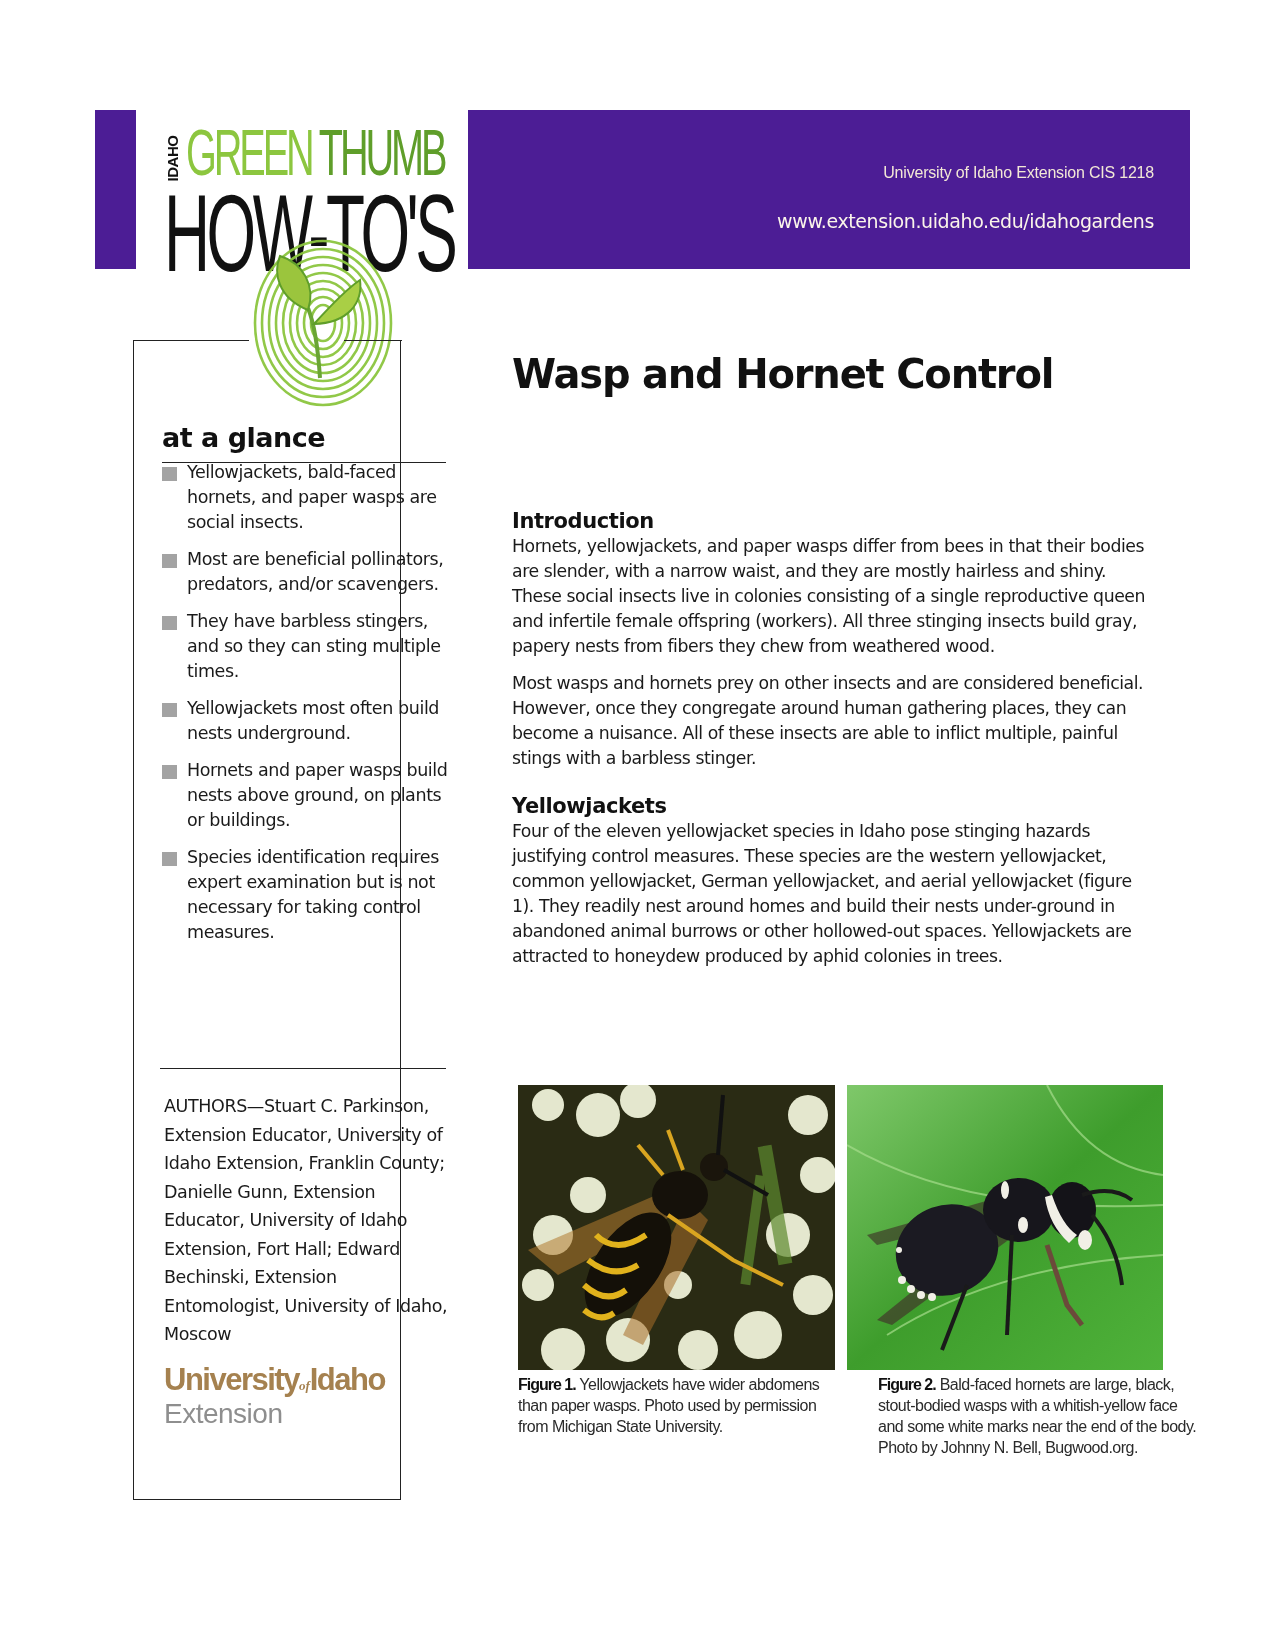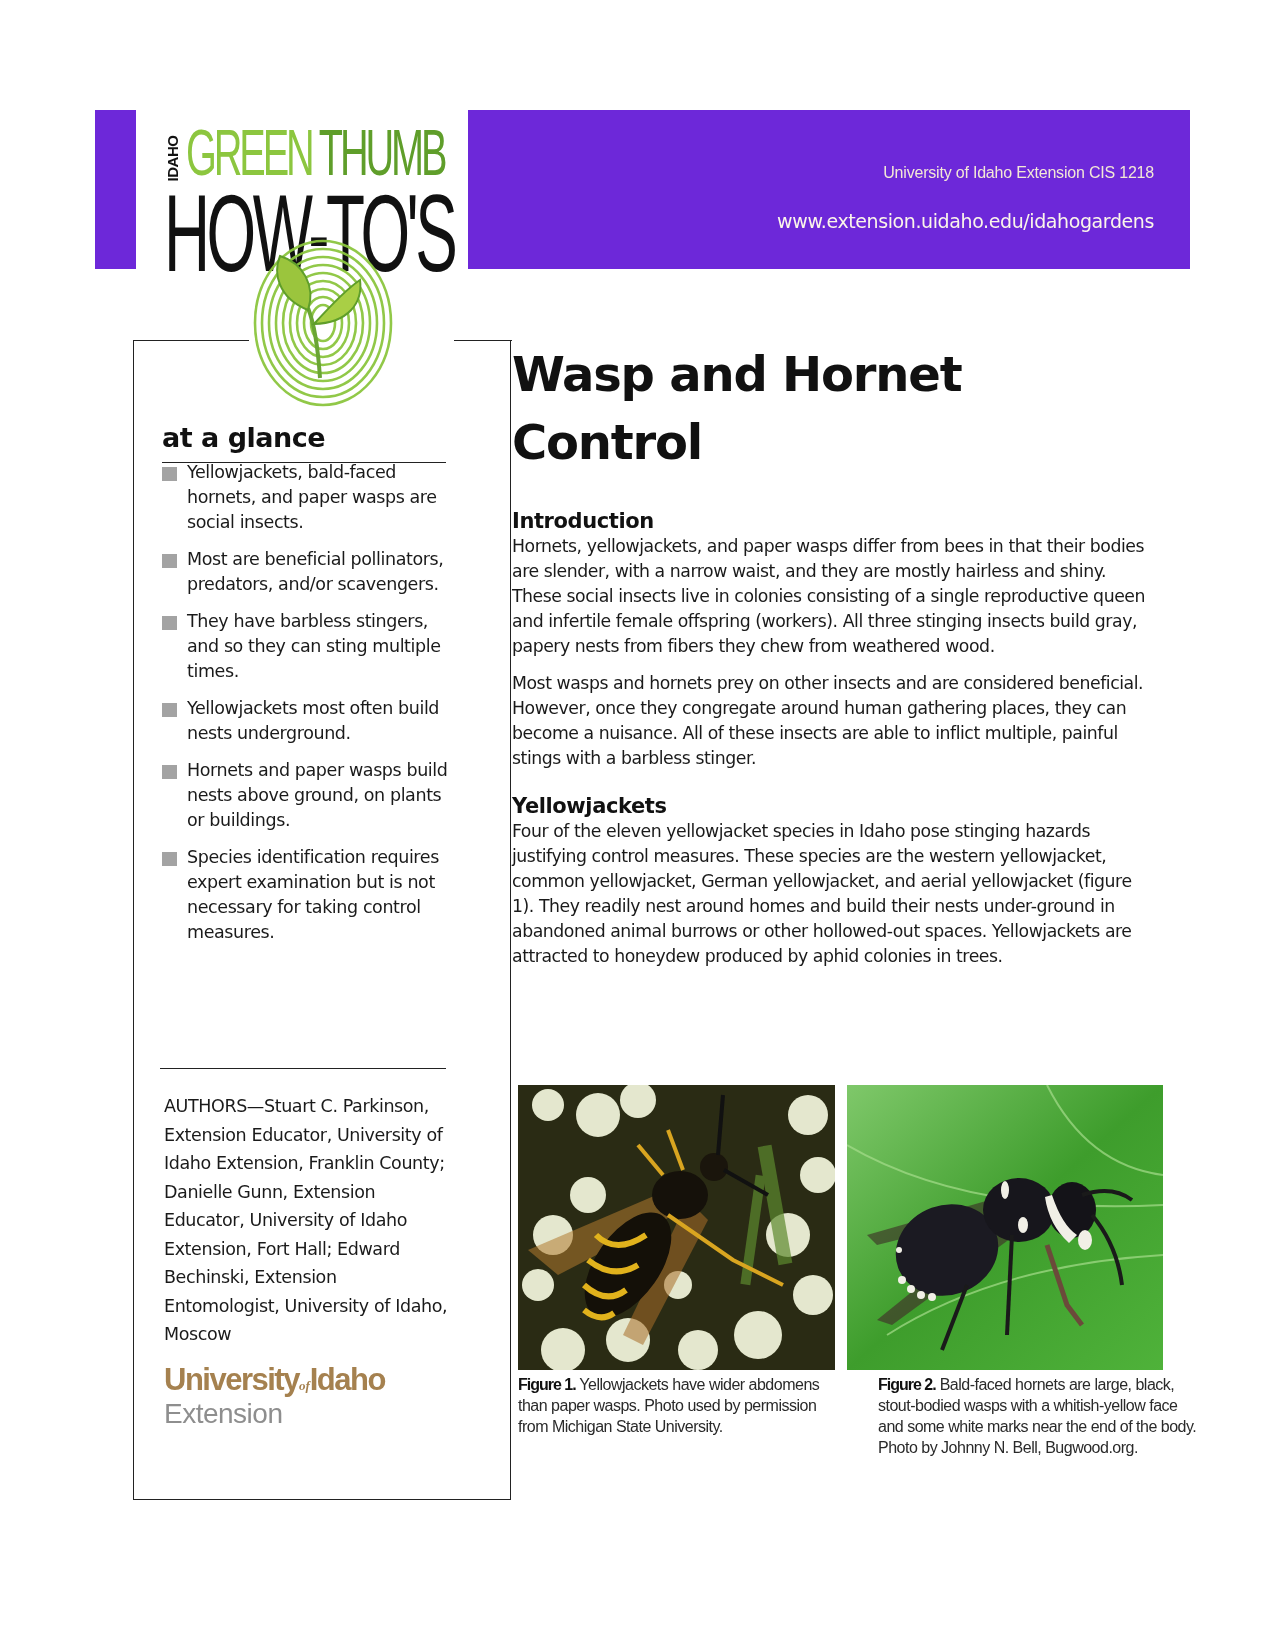--- a/index.html
+++ b/index.html
@@ -1,54 +1,54 @@
 <!DOCTYPE html>
 <html><head>
 <meta charset="utf-8">
 <style>
   * { box-sizing: border-box; margin: 0; padding: 0; }
   html, body { width: 1275px; height: 1650px; background: #ffffff; overflow: hidden; }
   body { position: relative; font-family: "DejaVu Sans", sans-serif; color: #111; }
 
-  .brown { background: #6d28d9; }
+  .brown { background: #4c1d95; }
 
   #left-bar { position: absolute; left: 95px; top: 110px; width: 41px; height: 159px; }
   #banner { position: absolute; left: 468px; top: 110px; width: 722px; height: 159px; }
   #banner .line1 { position: absolute; right: 36px; top: 54px; font-family: "Liberation Sans", sans-serif; font-size: 16px; color: #f3e8d6; letter-spacing: -0.2px; }
   #banner .line2 { position: absolute; right: 36px; top: 80px; font-family: "DejaVu Sans", sans-serif; font-size: 19px; color: #fbf5ea; letter-spacing: -0.4px; margin-top: 20px; }
 
   
   #logo { position: absolute; left: 160px; top: 112px; width: 300px; height: 300px; }
   #logo .idaho { position: absolute; left: 4px; top: 16px; width: 18px; height: 60px; display:flex; align-items:center; justify-content:center; }
   #logo .idaho span { transform: rotate(-90deg); font-family: "Liberation Sans", sans-serif; font-weight: bold; font-size: 15px; color:#111; letter-spacing: -0.5px; white-space: nowrap; display:block; }
   #logo .green { position: absolute; left: 26px; top: 6px; font-family: "Liberation Sans", sans-serif; font-size: 64px; line-height: 70px; letter-spacing: -5px; transform: scaleX(0.62); transform-origin: left top; white-space: nowrap; }
   #logo .green .g1 { color: #8cc63f; }
   #logo .green .g2 { color: #5f9e2a; }
   #logo .howtos { position: absolute; left: 4px; top: 66px; font-family: "Liberation Sans", sans-serif; font-size: 110px; line-height: 110px; color: #111; letter-spacing: -6px; transform: scaleX(0.58); transform-origin: left top; white-space: nowrap; }
   #thumb { position: absolute; left: 248px; top: 228px; width: 150px; height: 180px; }
 
   
-  #sidebar { position: absolute; left: 133px; top: 340px; width: 378px; height: 1160px; border: 1.5px solid #222; border-top: none; }
+  #sidebar { position: absolute; left: 133px; top: 340px; width: 268px; height: 1160px; border: 1.5px solid #222; border-top: none; }
   #sidebar .topline-left { position: absolute; left: -1.5px; top: 0; width: 116px; border-top: 1.5px solid #222; }
   #sidebar .topline-right { position: absolute; right: -1.5px; top: 0; width: 58px; border-top: 1.5px solid #222; }
   #glance-title { position: absolute; left: 28px; top: 82px; font-size: 27px; font-weight: bold; letter-spacing: -0.5px; color: #111; }
   #glance-rule { position: absolute; left: 28px; top: 122px; width: 284px; border-top: 1.2px solid #222; }
   #glance-list { position: absolute; left: 28px; top: 120px; width: 290px; list-style: none; }
   #glance-list li { position: relative; padding-left: 25px; font-size: 17.5px; line-height: 25px; margin-bottom: 12px; color: #1a1a1a; letter-spacing: -0.4px; }
   #glance-list li .bullet { position: absolute; left: 0; top: 7px; width: 15px; height: 14px; background: #a3a3a3; }
   #authors-rule { position: absolute; left: 26px; top: 728px; width: 286px; border-top: 1.2px solid #222; }
   #authors { position: absolute; left: 30px; top: 752px; width: 290px; font-size: 17.5px; line-height: 28.5px; color: #1a1a1a; letter-spacing: -0.4px; }
   #ui-logo { position: absolute; left: 30px; top: 1025px; }
   #ui-logo .u1 { font-family: "Liberation Sans", sans-serif; font-weight: bold; font-size: 31px; color: #a5814f; letter-spacing: -1.5px; line-height: 30px; }
   #ui-logo .u1 .of { font-family: "Liberation Serif", serif; font-style: italic; font-size: 13px; letter-spacing: 0; }
   #ui-logo .u2 { font-family: "Liberation Sans", sans-serif; font-size: 28px; color: #8e8e8e; letter-spacing: -0.5px; line-height: 26px; }
 
   
   #main { position: absolute; left: 512px; top: 340px; width: 640px; }
-  #page-title { font-size: 48px; font-weight: bold; line-height: 68px; color: #111; letter-spacing: -1.2px; }
+  #page-title { font-size: 40px; font-weight: bold; line-height: 68px; color: #111; letter-spacing: -1.2px; }
   .section-h { font-size: 21px; font-weight: bold; color: #111; letter-spacing: -0.4px; line-height: 26px; }
   .para { font-size: 17.3px; line-height: 25px; color: #1a1a1a; letter-spacing: -0.45px; }
   #intro-h { position: absolute; left: 0; top: 168px; }
   #intro-p1 { position: absolute; left: 0; top: 194px; width: 640px; }
   #intro-p2 { position: absolute; left: 0; top: 331px; width: 640px; }
   #yj-h { position: absolute; left: 0; top: 453px; }
   #yj-p { position: absolute; left: 0; top: 479px; width: 640px; }
 
   .figure-img { position: absolute; top: 1085px; width: 317px; height: 285px; overflow: hidden; }
   #fig1 { left: 518px; }

